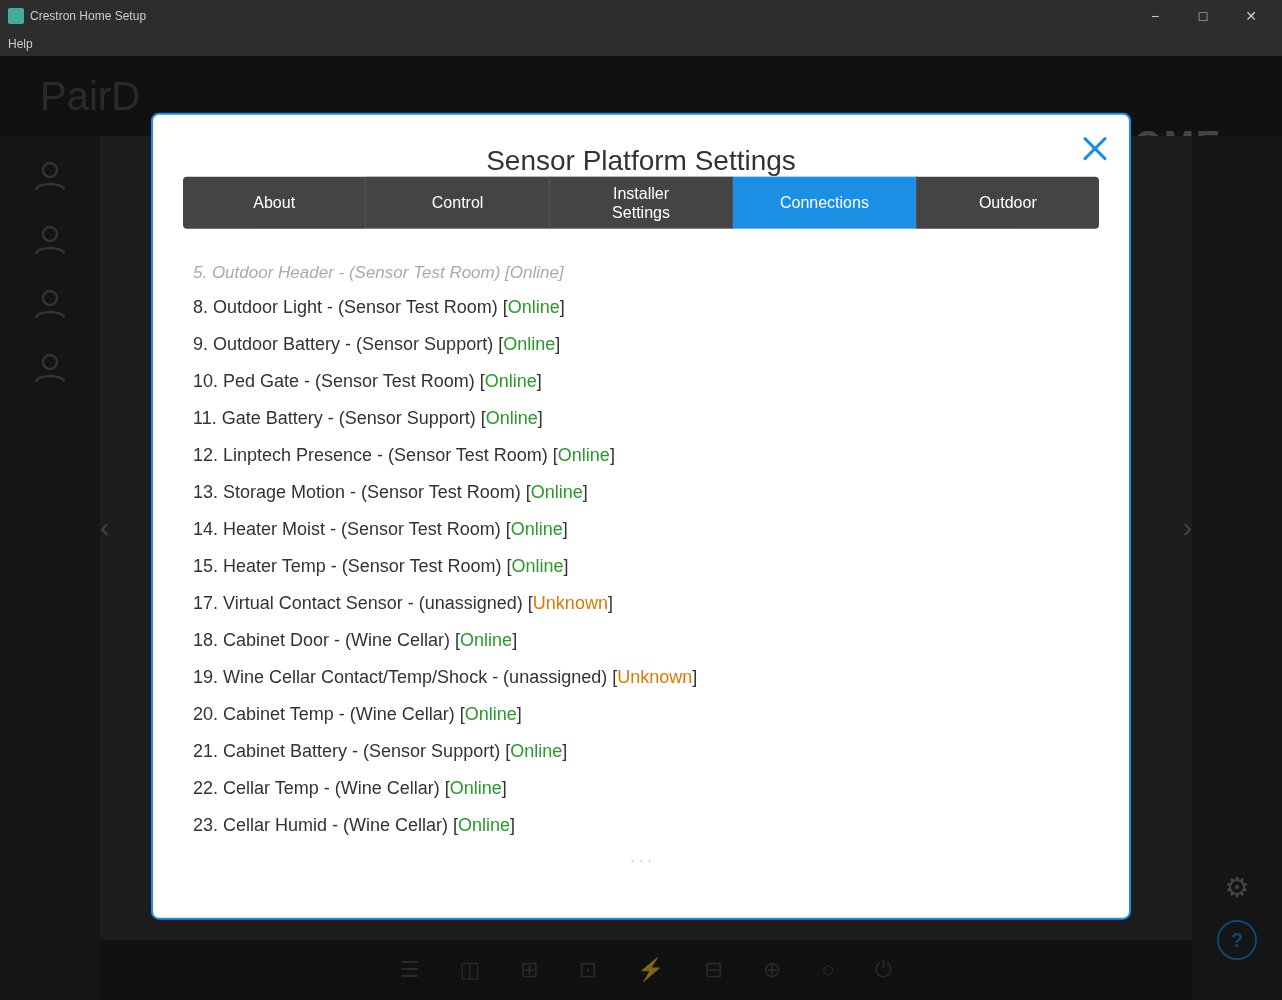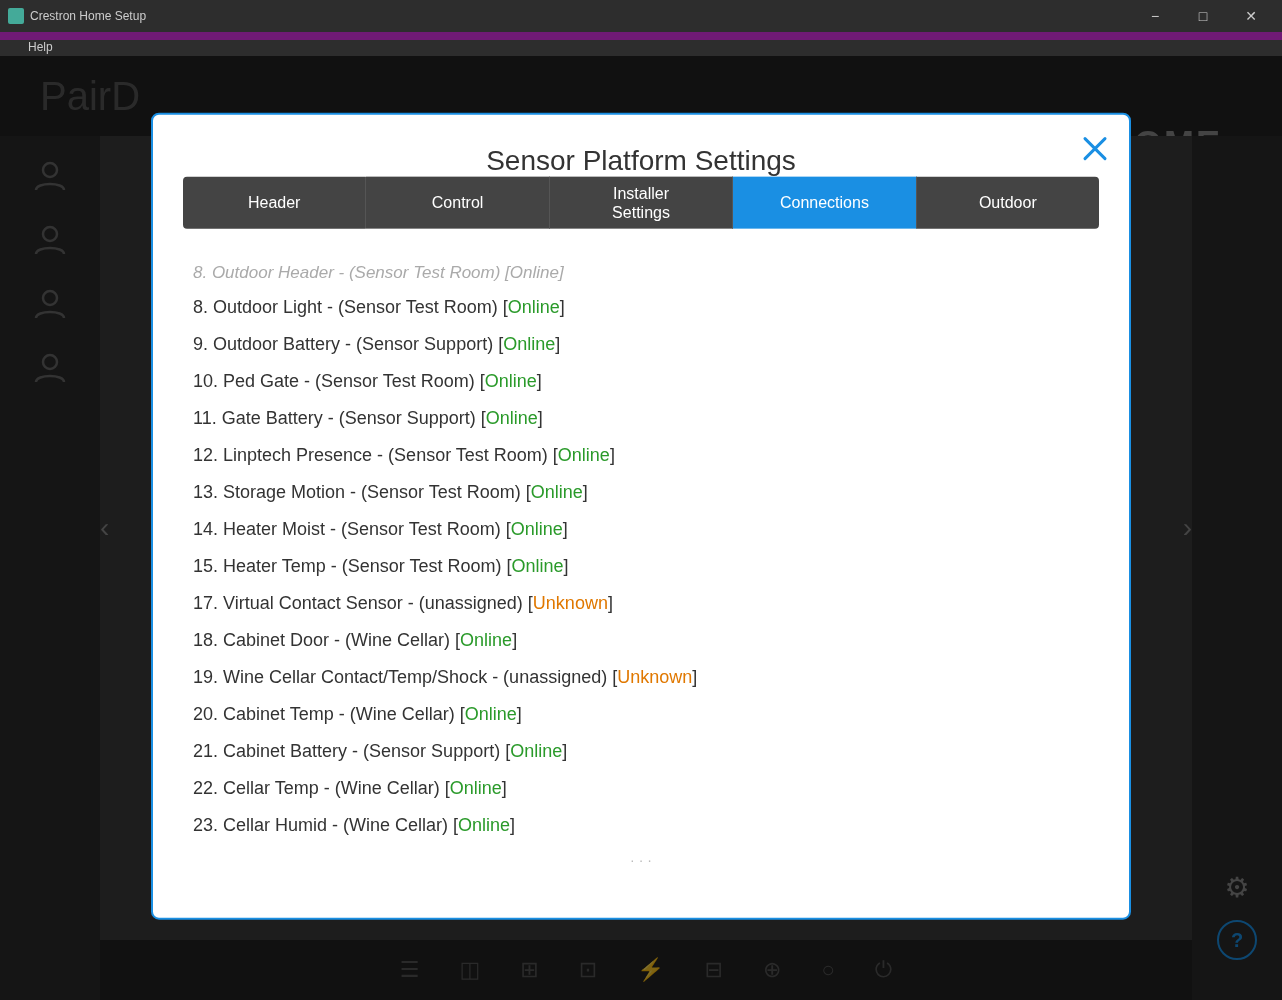--- a/index.html
+++ b/index.html
@@ -9,21 +9,21 @@
       overflow: hidden;
       font-family: 'Segoe UI', Arial, sans-serif;
       background: #2a2a2a;
       position: relative;
     }
 
     
     .app-window {
       width: 100%;
       height: 100%;
-      background: #701a75;
+      background: #fde047;
       position: relative;
     }
 
     .title-bar {
       height: 32px;
       background: #2d2d2d;
       display: flex;
       align-items: center;
       padding: 0 8px;
       justify-content: space-between;
@@ -62,22 +62,22 @@
       cursor: pointer;
       display: flex;
       align-items: center;
       justify-content: center;
     }
 
     .menu-bar {
       height: 24px;
       background: #2d2d2d;
       display: flex;
-      padding: 0 20px;
-      margin-top: 8px;
+      align-items: center;
+      padding: 0 0;
     }
 
     .menu-item {
       color: #ccc;
       font-size: 12px;
       padding: 0 8px;
       cursor: pointer;
     }
 
     .bg-content {
@@ -337,30 +337,30 @@
     <button class="dialog-close">
       <svg width="28" height="28" viewBox="0 0 28 28">
         <line x1="4" y1="4" x2="24" y2="24" stroke="#1a8fe3" stroke-width="3" stroke-linecap="round"></line>
         <line x1="24" y1="4" x2="4" y2="24" stroke="#1a8fe3" stroke-width="3" stroke-linecap="round"></line>
       </svg>
     </button>
 
     <h1 class="dialog-title">Sensor Platform Settings</h1>
 
     <div class="tabs-row">
-      <button class="tab-btn">Header</button>
+      <button class="tab-btn">About</button>
       <button class="tab-btn">Control</button>
       <button class="tab-btn installer-settings" style="line-height:1.2;">Installer<br>Settings</button>
       <button class="tab-btn active">Connections</button>
       <button class="tab-btn">Outdoor</button>
     </div>
 
     <div class="content-area">
 
-      <div style="color:#aaa; font-size:17px; padding: 4px 0 6px 0; font-style:italic;">8. Outdoor Header - (Sensor Test Room) [Online]</div>
+      <div style="color:#aaa; font-size:17px; padding: 4px 0 6px 0; font-style:italic;">5. Outdoor Header - (Sensor Test Room) [Online]</div>
 
       <ul class="sensor-list">
         <li>8. Outdoor Light - (Sensor Test Room) [<span class="status-online">Online</span>]</li>
         <li>9. Outdoor Battery - (Sensor Support) [<span class="status-online">Online</span>]</li>
         <li>10. Ped Gate - (Sensor Test Room) [<span class="status-online">Online</span>]</li>
         <li>11. Gate Battery - (Sensor Support) [<span class="status-online">Online</span>]</li>
         <li>12. Linptech Presence - (Sensor Test Room) [<span class="status-online">Online</span>]</li>
         <li>13. Storage Motion - (Sensor Test Room) [<span class="status-online">Online</span>]</li>
         <li>14. Heater Moist - (Sensor Test Room) [<span class="status-online">Online</span>]</li>
         <li>15. Heater Temp - (Sensor Test Room) [<span class="status-online">Online</span>]</li>

